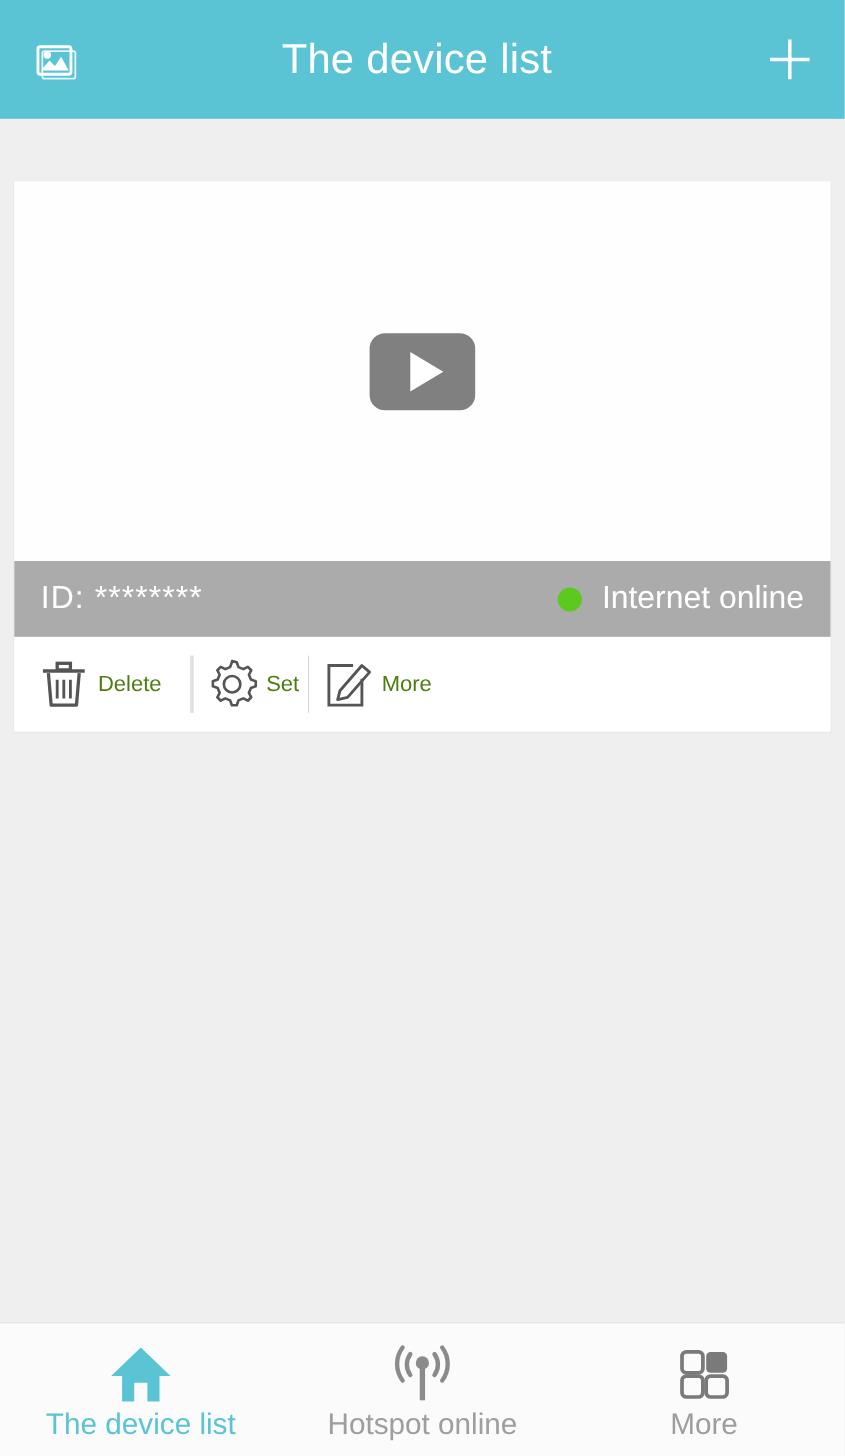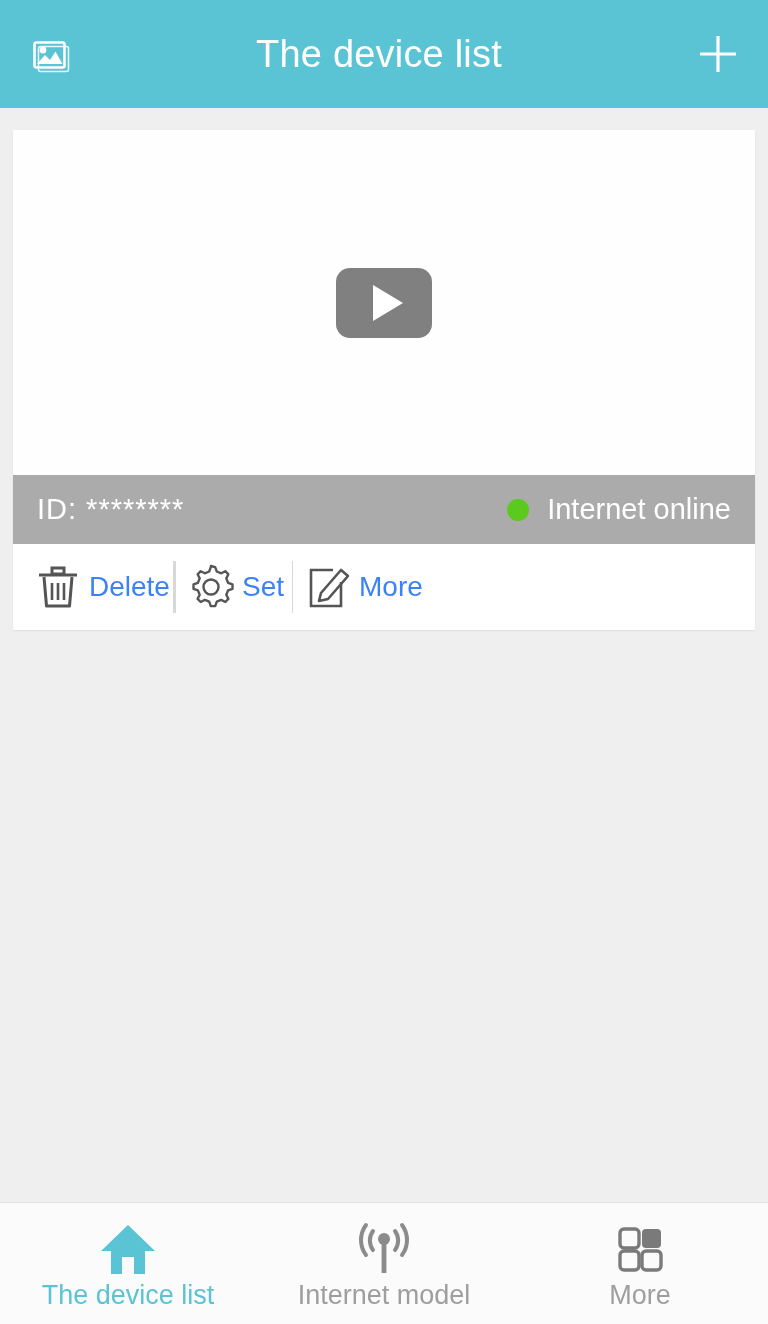--- a/index.html
+++ b/index.html
@@ -6,21 +6,21 @@
   html, body {
     width:768px; height:1324px;
     background:#efefef;
     font-family:"Liberation Sans", sans-serif;
     overflow:hidden;
   }
   #app {
     position:relative;
     width:768px; height:1324px;
     background:#efefef;
-    display:flex; flex-direction:column;
+    display:flex; flex-direction:column;gap:35px;
   }
 
   
   .header {
     height:108px;
     background:#5ac3d4;
     display:flex; align-items:center;
     padding:0 22px;
     flex:0 0 auto;
   }
@@ -107,22 +107,22 @@
     cursor:pointer;
     padding:0 8px;
     height:100%;
   }
   .action-icon {
     width:54px; height:54px;
     display:flex; align-items:center; justify-content:center;
     flex:0 0 auto;
   }
   .action-label {
-    font-size:28px;
-    color:#3b82f6;
+    font-size:20px;
+    color:#4d7c0f;
     line-height:1.05;
   }
   .action-label.wrap { width:76px; }
 
   .sep {
     width:1px; height:52px; background:#d8d8d8;
     flex:0 0 auto;
   }
 
   
@@ -255,21 +255,21 @@
       <span class="nav-icon">
         <svg width="62" height="58" viewBox="0 0 62 58">
           <circle cx="31" cy="19" r="6" fill="#8b8b8b"></circle>
           <rect x="28.6" y="19" width="4.8" height="34" fill="#8b8b8b"></rect>
           <path d="M20 11 A16 16 0 0 0 20 30" stroke="#8b8b8b" stroke-width="4" fill="none" stroke-linecap="round"></path>
           <path d="M42 11 A16 16 0 0 1 42 30" stroke="#8b8b8b" stroke-width="4" fill="none" stroke-linecap="round"></path>
           <path d="M13 5 A25 25 0 0 0 13 35" stroke="#8b8b8b" stroke-width="4" fill="none" stroke-linecap="round"></path>
           <path d="M49 5 A25 25 0 0 1 49 35" stroke="#8b8b8b" stroke-width="4" fill="none" stroke-linecap="round"></path>
         </svg>
       </span>
-      <span class="nav-label">Internet model</span>
+      <span class="nav-label">Hotspot online</span>
     </div>
 
 
     <div class="nav-item">
       <span class="nav-icon">
         <svg width="62" height="58" viewBox="0 0 62 58">
           <rect x="11" y="9" width="19" height="19" rx="4" stroke="#7a7a7a" stroke-width="3.4" fill="none"></rect>
           <rect x="33" y="9" width="19" height="19" rx="4" fill="#7a7a7a"></rect>
           <rect x="11" y="31" width="19" height="19" rx="4" stroke="#7a7a7a" stroke-width="3.4" fill="none"></rect>
           <rect x="33" y="31" width="19" height="19" rx="4" stroke="#7a7a7a" stroke-width="3.4" fill="none"></rect>

